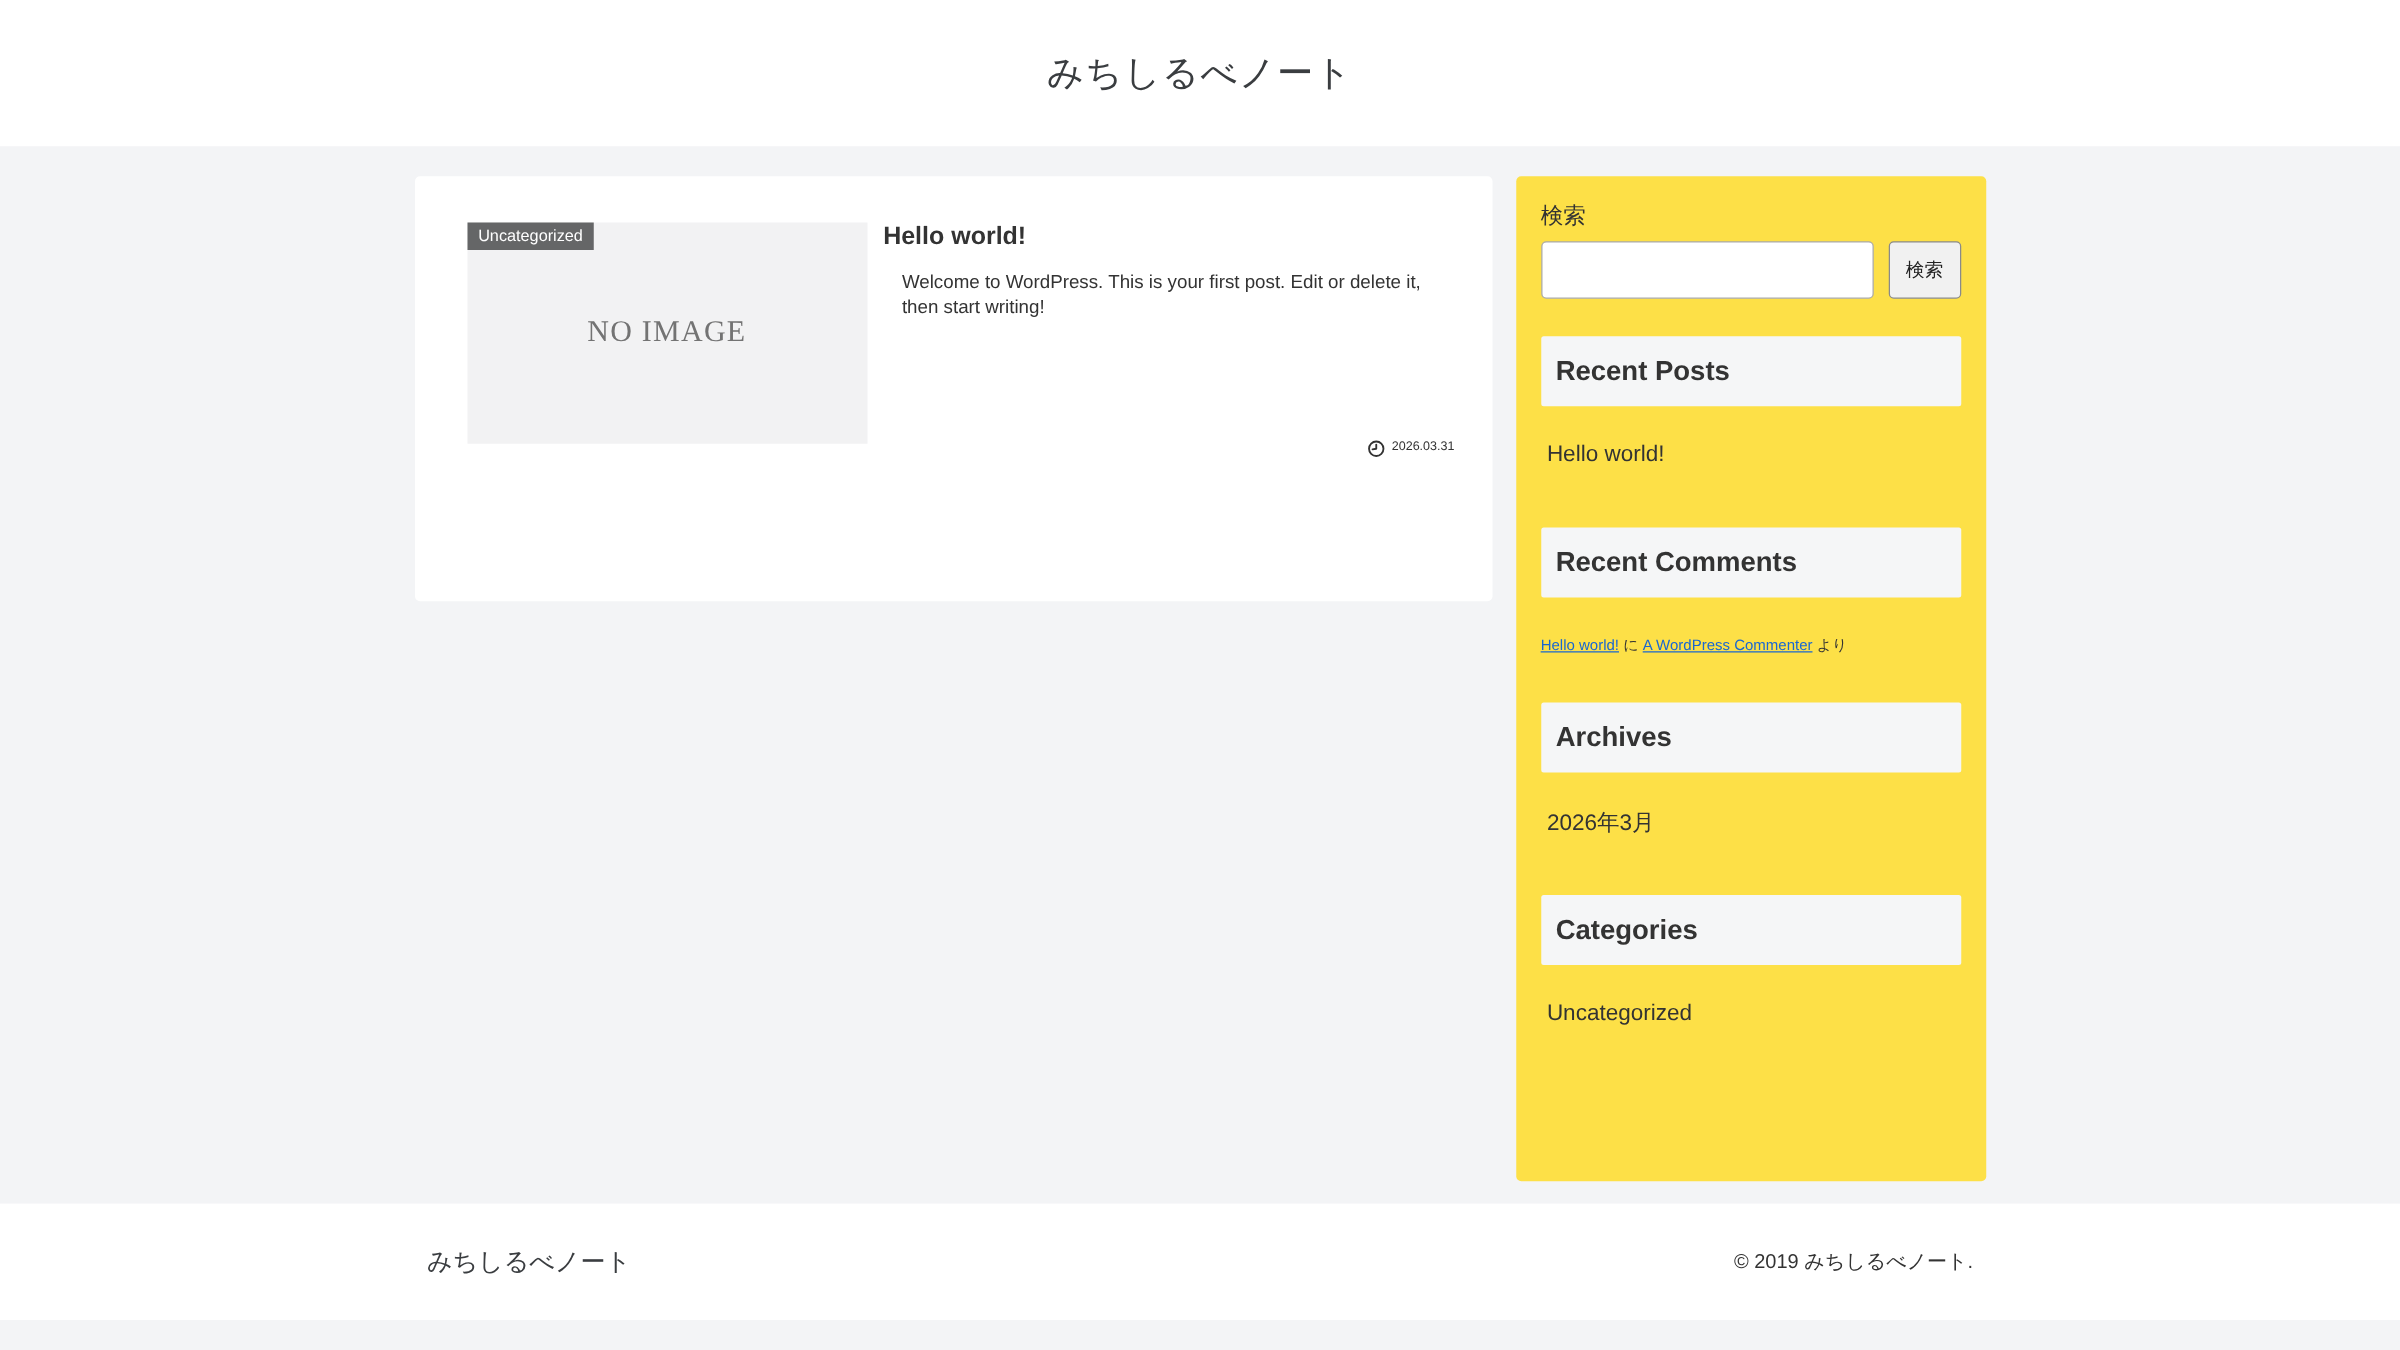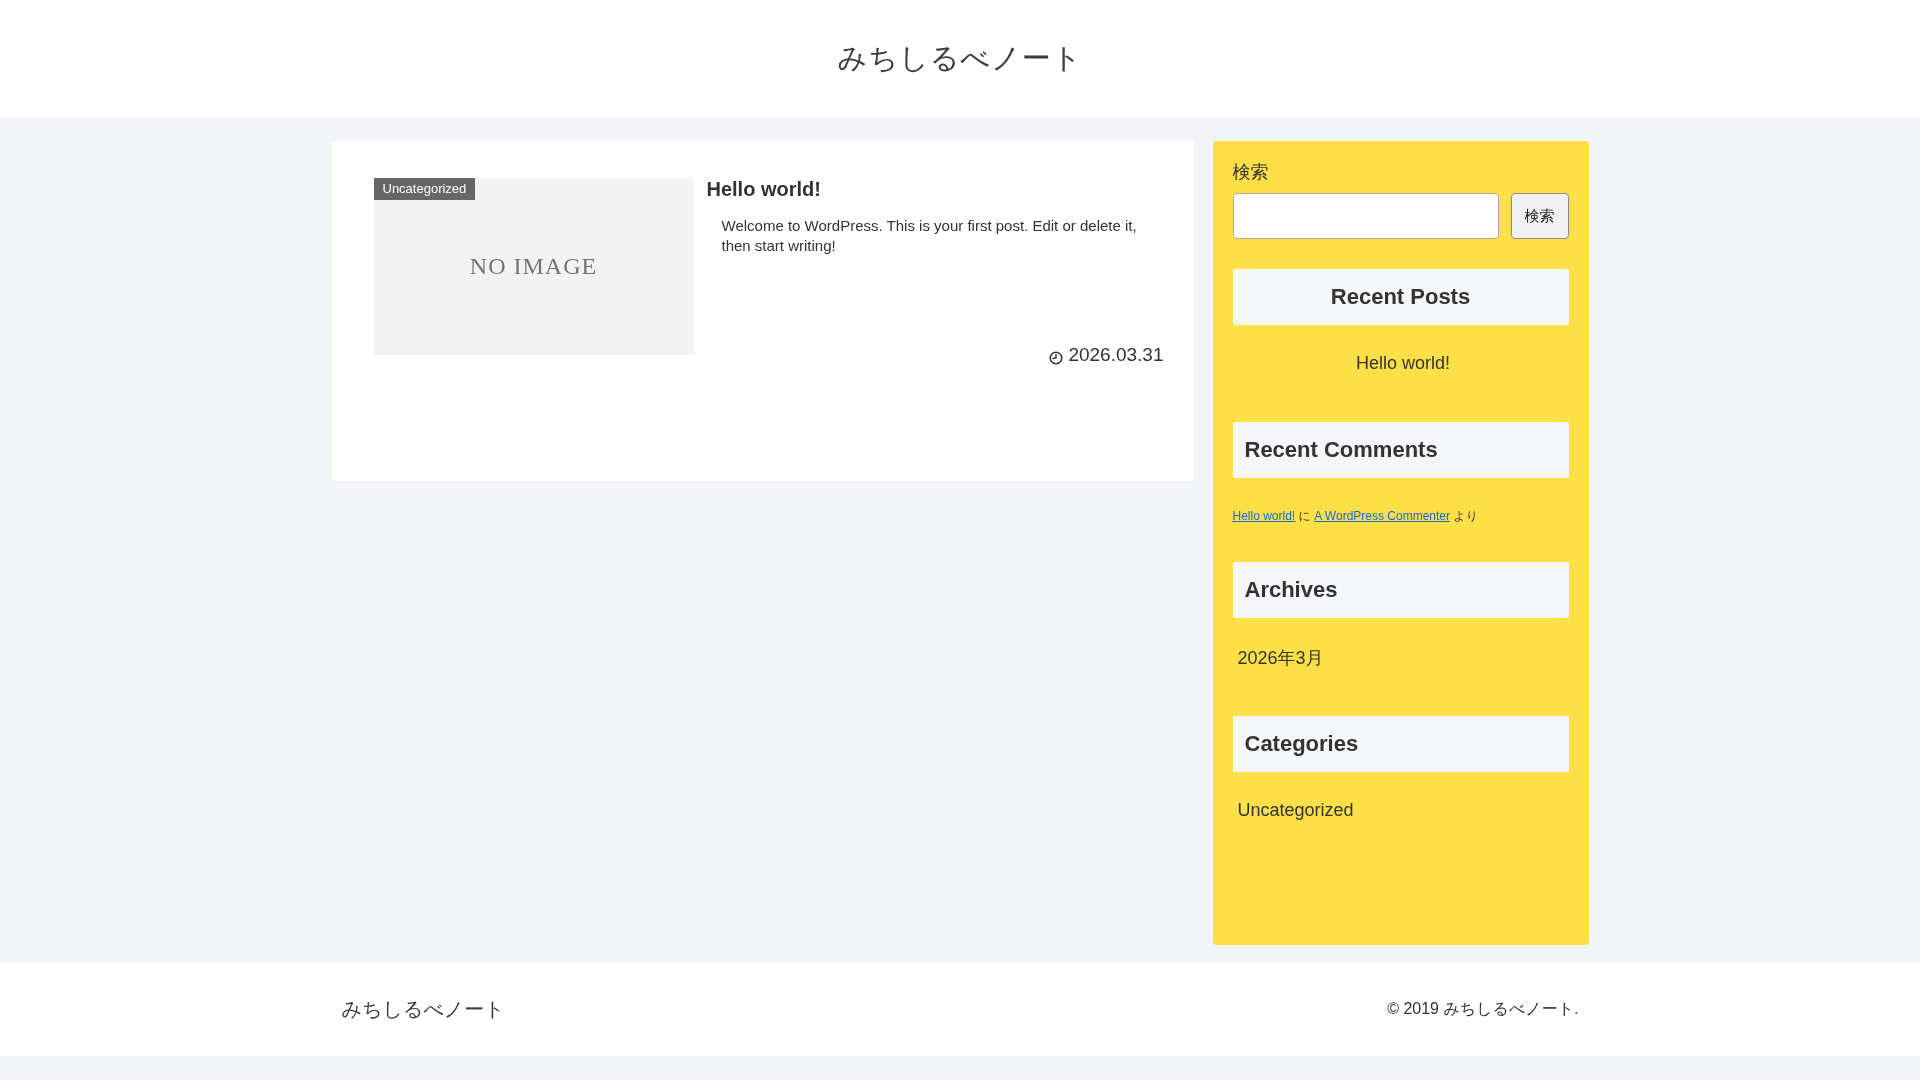--- a/index.html
+++ b/index.html
@@ -30,43 +30,43 @@
   }
   .no-image { font-family: "Liberation Serif", "DejaVu Serif", serif; font-size: 24px; color: #737373; letter-spacing: 1px; }
   .cat-badge {
     position: absolute; top: 0; left: 0; background: #656667; color: #fff;
     font-size: 13px; padding: 3px 9px; line-height: 16px;
   }
   .entry-body { flex: 1; margin-left: 13px; position: relative; }
   .entry-title { font-size: 20px; font-weight: bold; margin: 0 0 10px; color: #333; }
   .entry-excerpt { font-size: 15px; line-height: 20px; margin: 15px; color: #333; }
   .entry-meta {
-    position: absolute; right: 0; bottom: 2px; font-size: 19px; color: #333;
-    display: flex; align-items: center; gap: 5px;
+    position: absolute; right: 0; bottom: 2px; font-size: 10px; color: #333;
+    display: flex; gap: 5px;
   }
   .clock-icon { display: inline-block; width: 14px; height: 14px; }
 
   
   .sidebar { width: 376px; height: 804px; background: #fde047; border-radius: 4px; padding: 19px 20px; }
   .search-label { font-size: 18px; color: #333; }
   .search-row { display: flex; margin-top: 9px; gap: 12px; }
   .search-input {
     flex: 1; height: 46px; border: 1px solid #a9a9a9; border-radius: 4px;
     font-size: 16px; padding: 0 10px; background: #fff; outline: none;
   }
   .search-btn {
     width: 58px; height: 46px; border: 1px solid #8a8a8a; border-radius: 4px;
     background: #f1f1f1; font-size: 15px; color: #222; cursor: pointer;
     font-family: "Liberation Sans", sans-serif;
   }
   .widget-title {
     background: #f5f6f7; font-size: 22px; font-weight: bold; color: #333;
     padding: 15px 12px; border-radius: 2px;
   }
-  .w-posts { margin-top: 30px; text-align: center; }
+  .w-posts { margin-top: 30px; }
   .w-comments { margin-top: 48px; }
   .w-archives { margin-top: 30px; }
   .w-categories { margin-top: 46px; }
   .widget-item { margin-top: 28px; font-size: 18px; padding-left: 5px; color: #333; cursor: pointer; }
   .comment-line { margin-top: 22px; font-size: 12px; line-height: 32px; color: #333; }
   .comment-line a.blue-link { color: #1967d2; text-decoration: underline; cursor: pointer; }
 
   
   .footer { background: #fff; height: 93px; display: flex; align-items: center; }
   .footer-inner {

